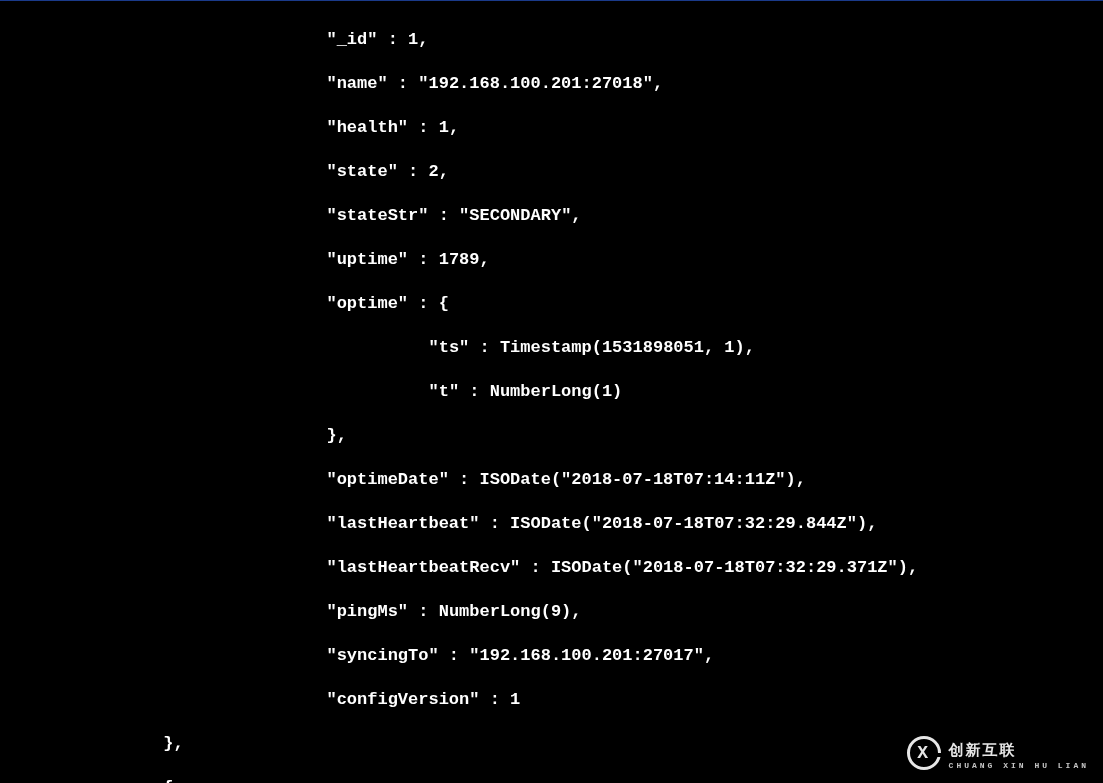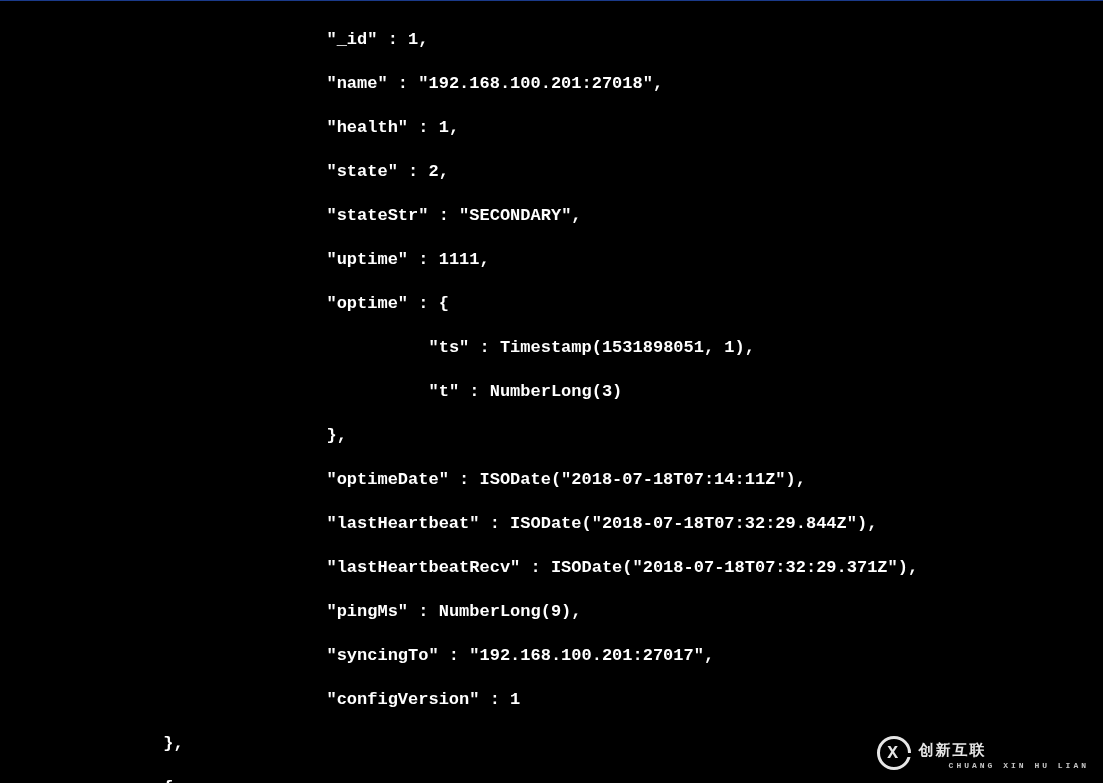--- a/index.html
+++ b/index.html
@@ -11,35 +11,35 @@
   .line { display:block; white-space:pre; }
   .watermark { position:absolute; right:14px; bottom:10px; display:flex;
     align-items:center; gap:8px; opacity:.9; letter-spacing:2px; font-weight:700; }
   .watermark .logo { width:34px; height:34px; border:3px solid #fff;
     border-radius:50%; display:flex; align-items:center; justify-content:center;
     font-size:18px; font-weight:900; position:relative; }
   .watermark .logo::after { content:""; position:absolute; right:-3px; top:14px;
     width:10px; height:4px; background:#000; }
   .watermark .txt { display:flex; flex-direction:column; line-height:14px; }
   .watermark .txt .zh { font-size:15px;margin-top:12px; }
-  .watermark .txt .py { font-size:8px; letter-spacing:3px; opacity:.85;margin-left:30px; }
+  .watermark .txt .py { font-size:8px; letter-spacing:3px; opacity:.85; }
 </style>
 </head>
 <body>
 
 <div class="terminal">
 <span class="line">                                <span>"_id"</span> : <span>1</span>,</span>
 <span class="line">                                <span>"name"</span> : "<span>192.168.100.201:27018</span>",</span>
 <span class="line">                                <span>"health"</span> : <span>1</span>,</span>
 <span class="line">                                <span>"state"</span> : <span>2</span>,</span>
 <span class="line">                                <span>"stateStr"</span> : "<span>SECONDARY</span>",</span>
-<span class="line">                                <span>"uptime"</span> : <span>1111</span>,</span>
+<span class="line">                                <span>"uptime"</span> : <span>1789</span>,</span>
 <span class="line">                                <span>"optime"</span> : {</span>
 <span class="line">                                          <span>"ts"</span> : <span>Timestamp(1531898051, 1)</span>,</span>
-<span class="line">                                          <span>"t"</span> : <span>NumberLong(3)</span></span>
+<span class="line">                                          <span>"t"</span> : <span>NumberLong(1)</span></span>
 <span class="line">                                },</span>
 <span class="line">                                <span>"optimeDate"</span> : <span>ISODate("2018-07-18T07:14:11Z")</span>,</span>
 <span class="line">                                <span>"lastHeartbeat"</span> : <span>ISODate("2018-07-18T07:32:29.844Z")</span>,</span>
 <span class="line">                                <span>"lastHeartbeatRecv"</span> : <span>ISODate("2018-07-18T07:32:29.371Z")</span>,</span>
 <span class="line">                                <span>"pingMs"</span> : <span>NumberLong(9)</span>,</span>
 <span class="line">                                <span>"syncingTo"</span> : "<span>192.168.100.201:27017</span>",</span>
 <span class="line">                                <span>"configVersion"</span> : <span>1</span></span>
 <span class="line">                },</span>
 <span class="line">                {</span>
 

